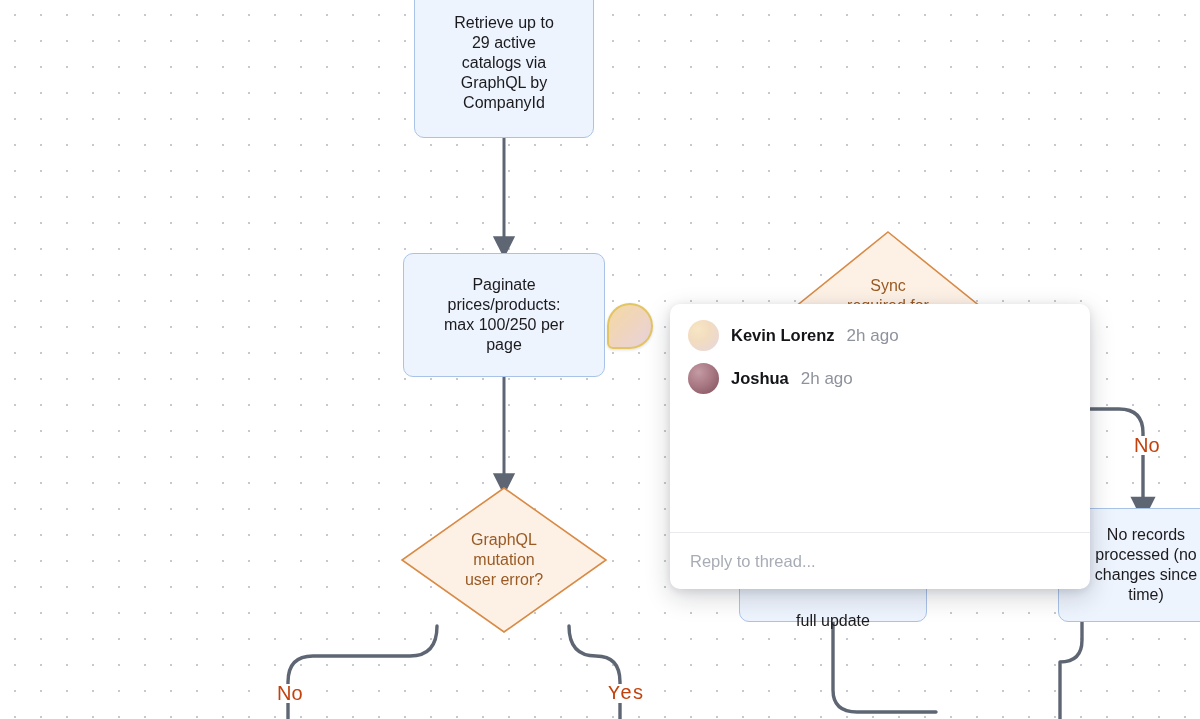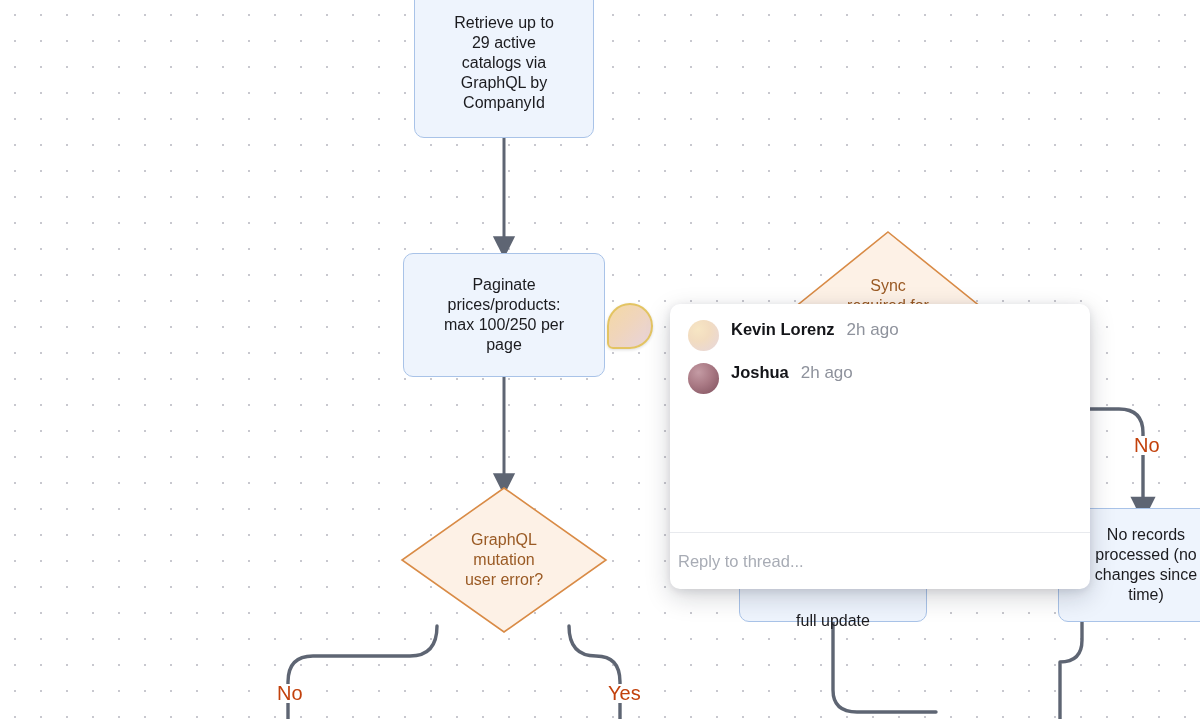--- a/index.html
+++ b/index.html
@@ -115,20 +115,21 @@
     overflow: hidden;
   }
 
   .comment {
     margin-bottom: 12px;
   }
   .comment:last-child { margin-bottom: 0; }
 
   .comment-head {
     display: flex;
+    align-items: center;
     gap: 12px;
     margin-bottom: 7px;
   }
 
   .avatar {
     width: 31px;
     height: 31px;
     border-radius: 50%;
     flex: 0 0 auto;
   }
@@ -152,21 +153,21 @@
     font-size: 16.5px;
     line-height: 26px;
     color: #2b2d33;
   }
 
   .reply-row {
     flex: 0 0 auto;
     border-top: 1px solid #e8eaee;
     height: 56px;
     display: flex;
-    padding: 0 6px;
+    padding: 0 18px;
   }
   .reply-input {
     border: none;
     outline: none;
     background: transparent;
     width: 100%;
     font-family: "Liberation Sans", sans-serif;
     font-size: 16.5px;
     color: #2b2d33;
   }
@@ -237,21 +238,21 @@
 
   <div class="node" style="left:1058px; top:508px; width:176px; height:114px;">
     <span>No records
 processed (no
 changes since
 time)</span>
   </div>
 
   <div class="edge-label" style="left:274px; top:684px;">No</div>
 
-  <div class="edge-label" style="left:605px; top:684px;">Yes</div>
+  <div class="edge-label" style="left:605px; top:684px;font-family:Liberation Mono, monospace;">Yes</div>
 
   <div class="edge-label" style="left:1131px; top:436px;">No</div>
 
   <div class="comment-pin" style="left:607px; top:303px;"></div>
 
   <div id="comment-popup">
 
     <div class="thread-body">
 
       <div class="comment">

